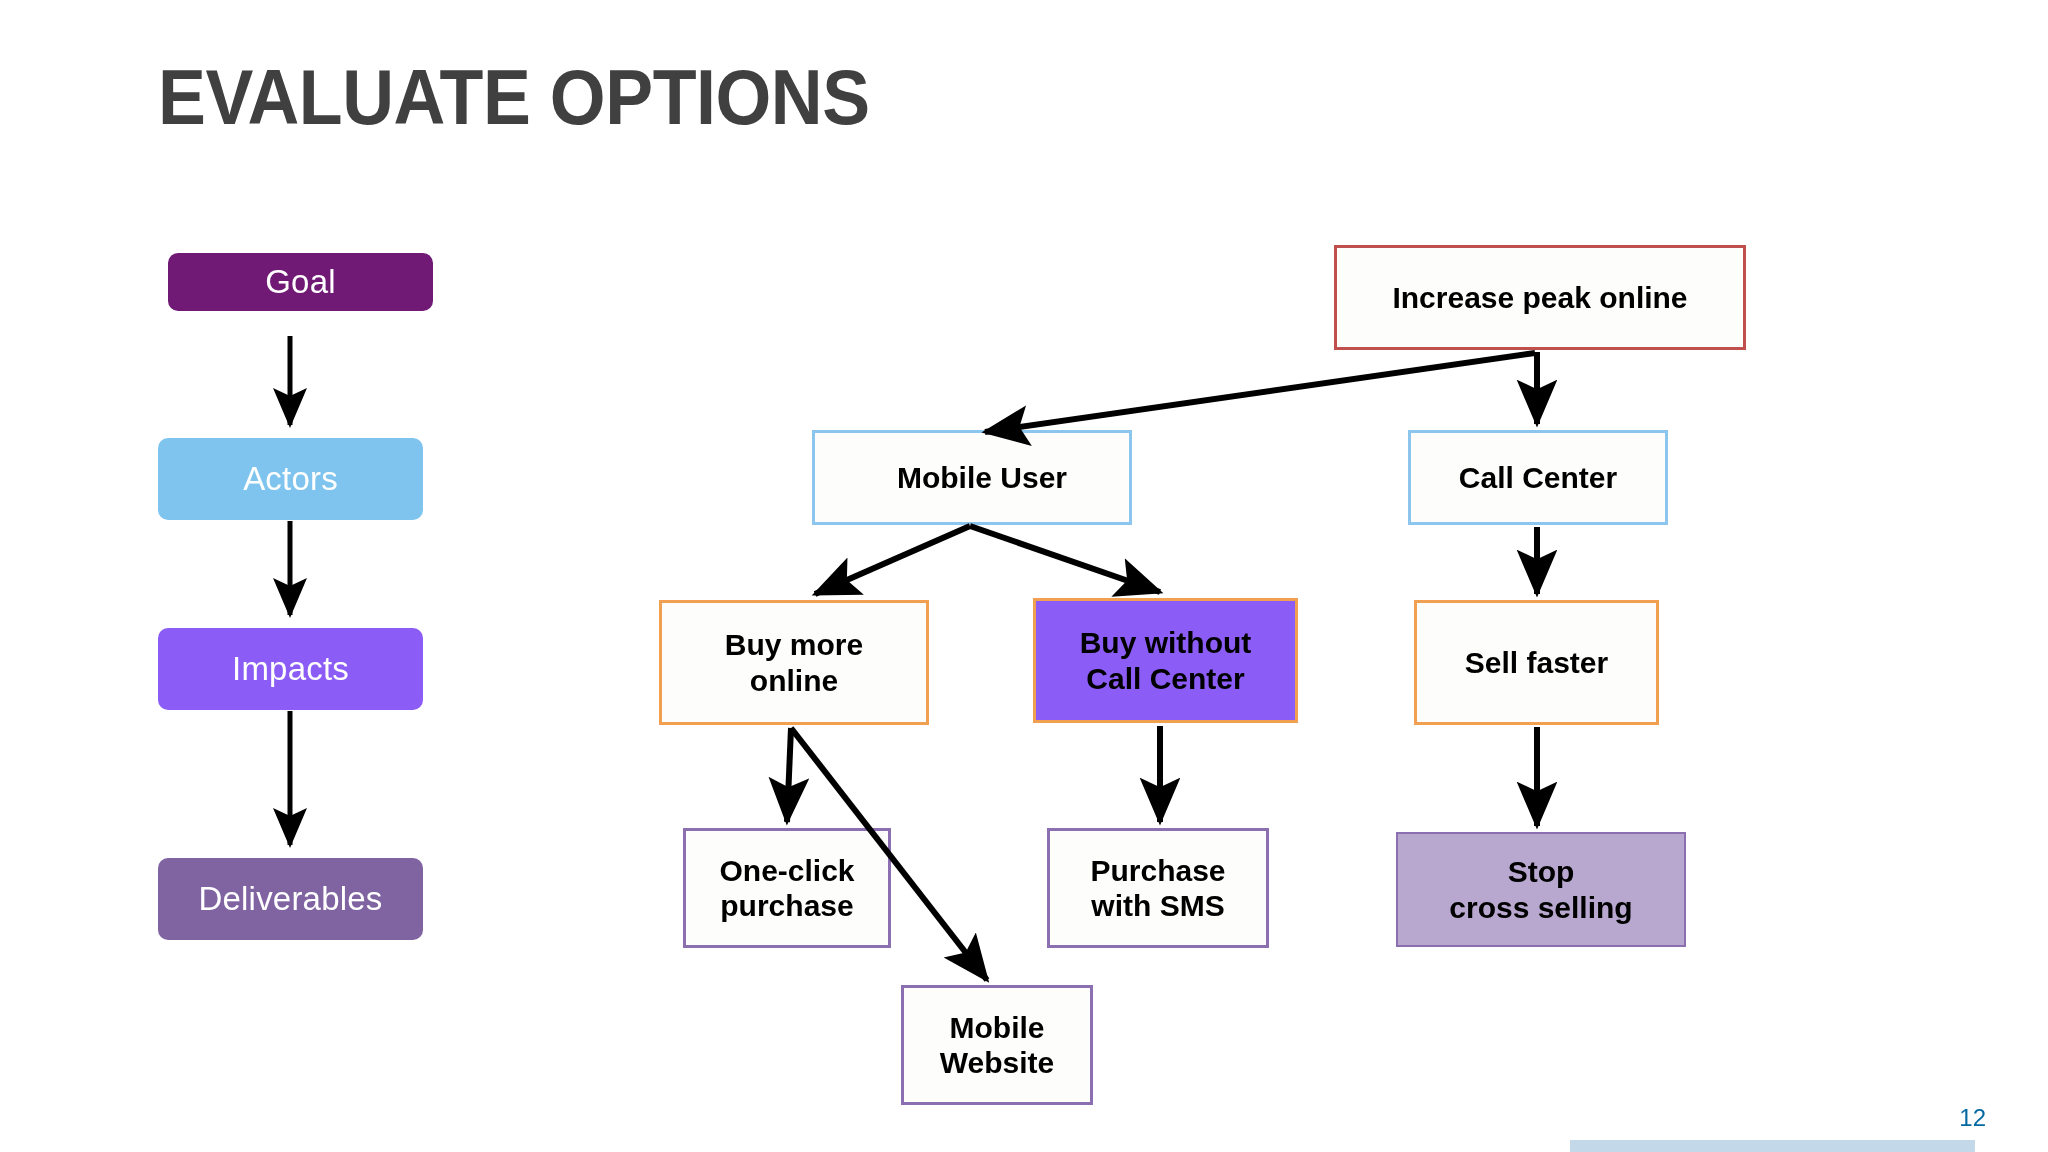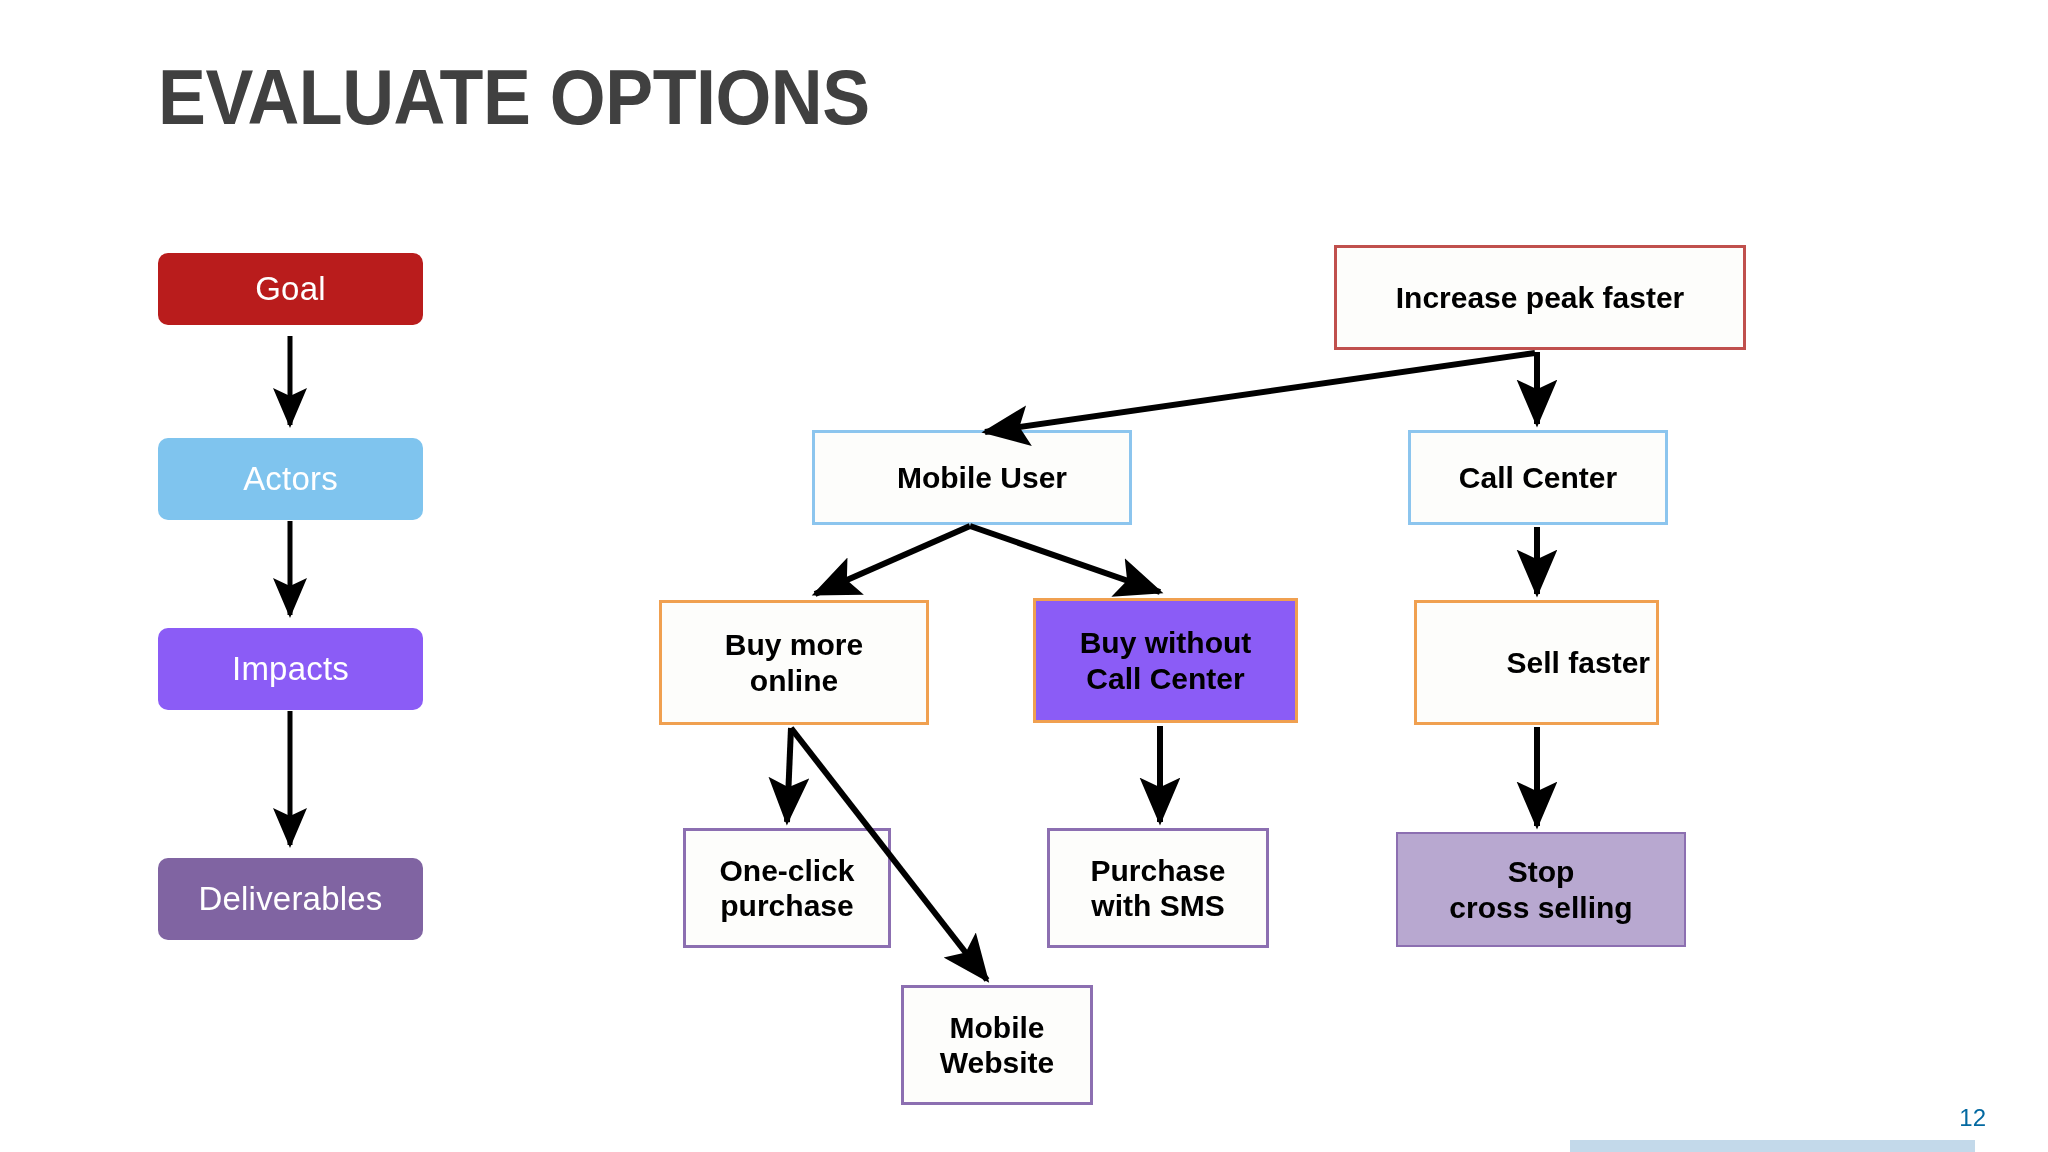--- a/index.html
+++ b/index.html
@@ -92,54 +92,54 @@
     background: #c3d9ea;
   }
 </style>
 </head>
 <body>
 
 <div id="slide">
 
   <div id="slide-title">EVALUATE OPTIONS</div>
 
-  <div class="legend-box" style="left:158px; top:253px; width:265px; height:72px; background:#b91c1c;">
+  <div class="legend-box" style="left:168px; top:253px; width:265px; height:58px; background:#701a75;">
     <span>Goal</span>
   </div>
   <div class="legend-box" style="left:158px; top:438px; width:265px; height:82px; background:#7fc4ee;">
     <span>Actors</span>
   </div>
   <div class="legend-box" style="left:158px; top:628px; width:265px; height:82px; background:#8b5cf6;">
     <span>Impacts</span>
   </div>
   <div class="legend-box" style="left:158px; top:858px; width:265px; height:82px; background:#8064a2;">
     <span>Deliverables</span>
   </div>
 
   <div class="node" style="left:1334px; top:245px; width:412px; height:105px; border-width:3px; border-color:#c0504d; background:#fdfdfb;">
-    <span class="node-text"><span>Increase peak faster</span></span>
+    <span class="node-text"><span>Increase peak online</span></span>
   </div>
 
   <div class="node" style="left:812px; top:430px; width:320px; height:95px; border-width:3px; border-color:#8cc5ee; background:#fdfdfb;padding-left:20px;">
     <span class="node-text"><span>Mobile User</span></span>
   </div>
 
   <div class="node" style="left:1408px; top:430px; width:260px; height:95px; border-width:3px; border-color:#8cc5ee; background:#fdfdfb;">
     <span class="node-text"><span>Call Center</span></span>
   </div>
 
   <div class="node node-multiline" style="left:659px; top:600px; width:270px; height:125px; border-width:3px; border-color:#f0a050; background:#fdfdfb;">
     <span class="node-text">Buy more<br>online</span>
   </div>
 
   <div class="node node-multiline" style="left:1033px; top:598px; width:265px; height:125px; border-width:3px; border-color:#f0a050; background:#8b5cf6;">
     <span class="node-text">Buy without<br>Call Center</span>
   </div>
 
-  <div class="node" style="left:1414px; top:600px; width:245px; height:125px; border-width:3px; border-color:#f0a050; background:#fdfdfb;justify-content:flex-end;">
+  <div class="node" style="left:1414px; top:600px; width:245px; height:125px; border-width:3px; border-color:#f0a050; background:#fdfdfb;">
     <span class="node-text"><span>Sell faster</span></span>
   </div>
 
   <div class="node node-multiline" style="left:683px; top:828px; width:208px; height:120px; border-width:3px; border-color:#8c6fb1; background:#fdfdfb;">
     <span class="node-text">One-click<br>purchase</span>
   </div>
 
   <div class="node node-multiline" style="left:1047px; top:828px; width:222px; height:120px; border-width:3px; border-color:#8c6fb1; background:#fdfdfb;">
     <span class="node-text">Purchase<br>with SMS</span>
   </div>

